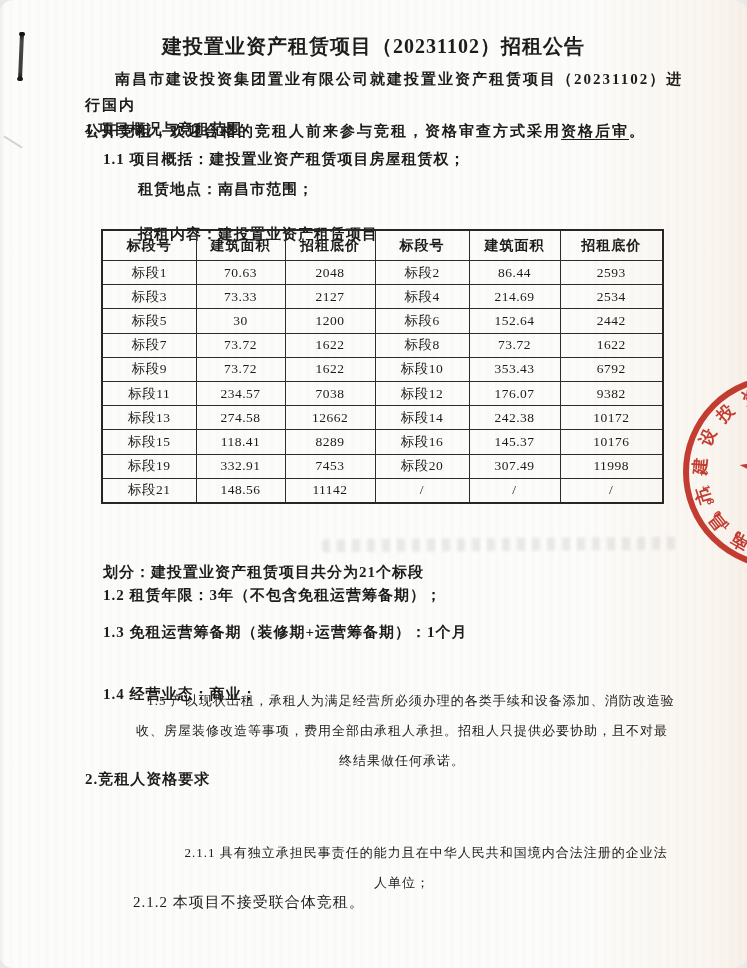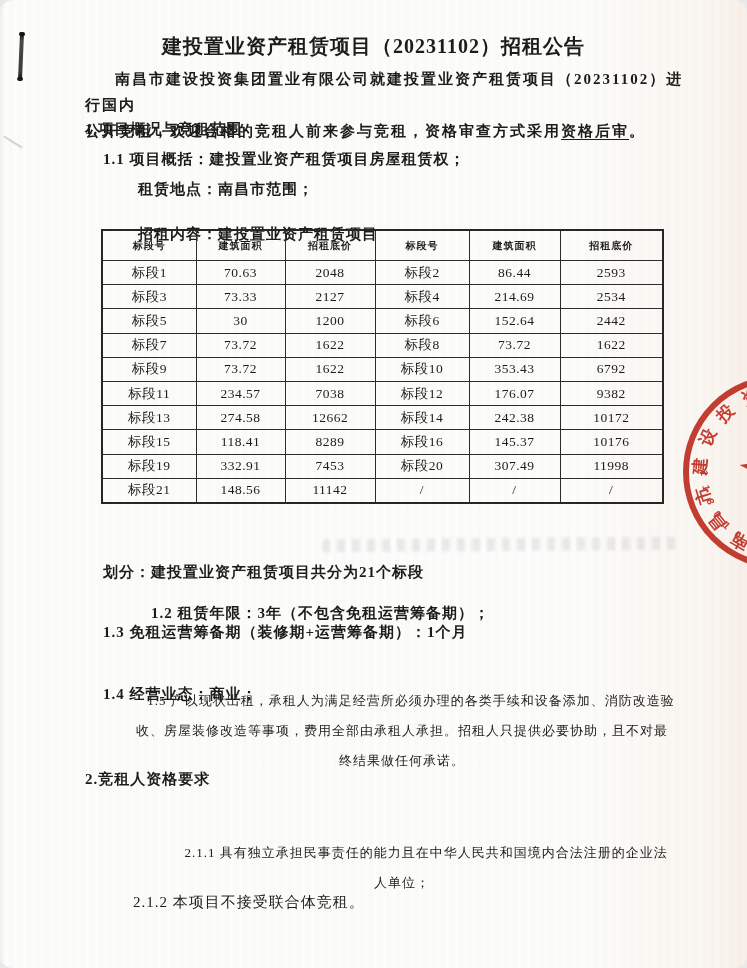--- a/index.html
+++ b/index.html
@@ -41,21 +41,21 @@
 
   table.bids {
     position:absolute; left:101px; top:229px; width:561px;
     border-collapse:collapse; table-layout:fixed;
     border:2px solid #262626;
   }
   table.bids th, table.bids td {
     border:1.4px solid #2c2c2c; text-align:center; padding:0;
     overflow:hidden;
   }
-  table.bids th { height:29px; font-size:10px; font-weight:bold; letter-spacing:1px; }
+  table.bids th { height:29px; font-size:14px; font-weight:bold; letter-spacing:1px; }
   table.bids td { height:23.2px; font-size:13.5px; letter-spacing:0.5px; }
 
   
   .mark-vline {
     position:absolute; left:19px; top:33px; width:3.5px; height:47px;
     background:linear-gradient(180deg,#151513,#4a4a45 18%,#3c3c38 82%,#121210);
     border-radius:2px; transform:rotate(2.5deg);
   }
   .mark-vline::before {
     content:""; position:absolute; left:-1px; top:-1px; width:6px; height:4px;
@@ -217,21 +217,21 @@
           <td>/</td>
           <td>/</td>
           <td>/</td>
         </tr>
       </tbody>
   </table>
 
   <div class="bleed-band"></div>
 
   <p class="line bold" style="left:103px; top:563px;">划分：建投置业资产租赁项目共分为21个标段</p>
-  <p class="line bold" style="left:103px; top:604px;margin-left:48px;">1.2 租赁年限：3年（不包含免租运营筹备期）；</p>
+  <p class="line bold" style="left:103px; top:586px;">1.2 租赁年限：3年（不包含免租运营筹备期）；</p>
   <p class="line bold" style="left:103px; top:623px;">1.3 免租运营筹备期（装修期+运营筹备期）：1个月</p>
   <p class="line bold" style="left:103px; top:653px;margin-top:32px;">1.4 经营业态：商业；</p>
 
   <p class="para" style="left:85px; top:678px; width:618px; text-indent:18px;">1.5 产以现状出租，承租人为满足经营所必须办理的各类手续和设备添加、消防改造验
 收、房屋装修改造等事项，费用全部由承租人承担。招租人只提供必要协助，且不对最
 终结果做任何承诺。</p>
 
   <p class="line bold" style="left:85px; top:770px;">2.竞租人资格要求</p>
 
   <p class="para" style="left:85px; top:830px; width:618px; text-indent:48px;">2.1.1 具有独立承担民事责任的能力且在中华人民共和国境内合法注册的企业法

